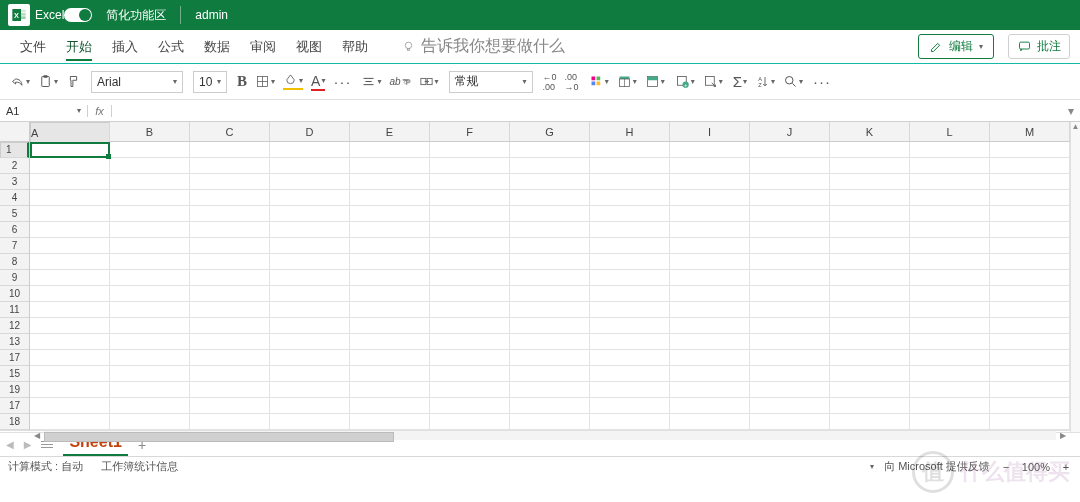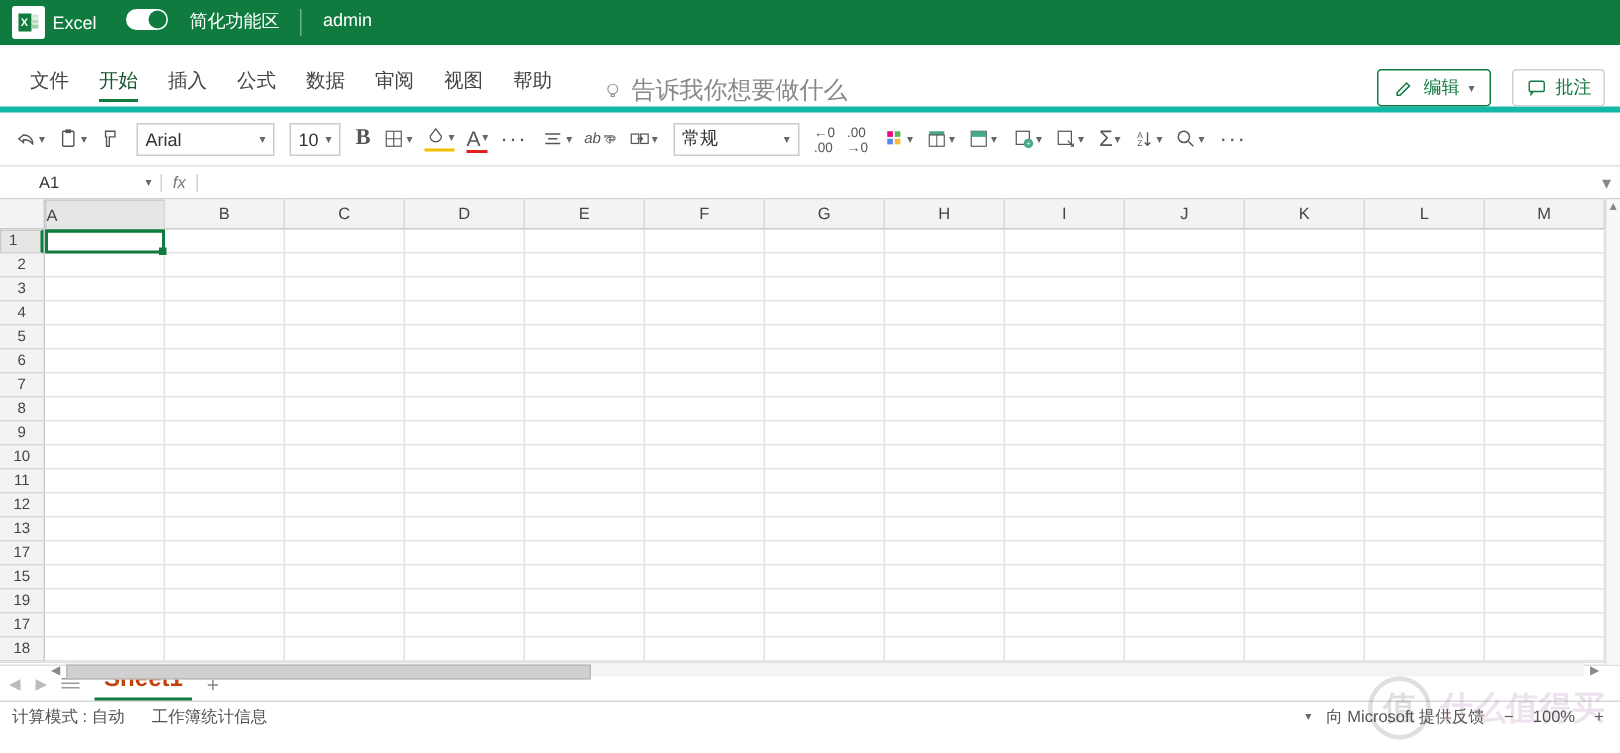--- a/index.html
+++ b/index.html
@@ -3,26 +3,26 @@
 <meta charset="utf-8">
 <style>
 * { box-sizing: border-box; margin: 0; padding: 0; font-family: "Segoe UI", "Microsoft YaHei", sans-serif; }
 body { width: 1080px; height: 502px; overflow: hidden; background: #fff; font-size: 12px; }
 
 .titlebar { display: flex; align-items: center; height: 30px; background: #0f7b3f; color: #fff; padding: 0 8px; }
 .app-icon { width: 22px; height: 22px; background: #fff; display: flex; align-items: center; justify-content: center; margin-right: 5px; border-radius: 2px; }
 .app-icon svg { width: 16px; height: 16px; }
 .app-name { font-size: 12px; }
 .title-center { flex: 1; text-align: center; font-size: 13px; }
-.title-right { display: flex; align-items: flex-start; gap: 14px; padding-left: 20px; }
+.title-right { display: flex; align-items: center; gap: 14px; }
 .toggle { width: 28px; height: 14px; background: #fff; border-radius: 7px; position: relative; }
 .toggle::after { content: ""; position: absolute; right: 1px; top: 1px; width: 12px; height: 12px; background: #0f7b3f; border-radius: 50%; }
 .divider-v { width: 1px; height: 18px; background: rgba(255,255,255,0.4); }
 
-.menubar { display: flex; align-items: flex-end; height: 45px; background: #fff; border-bottom: 4px solid #14b8a6; padding: 0 10px; }
+.menubar { display: flex; align-items: center; height: 34px; background: #fff; border-bottom: 1px solid #14b8a6; padding: 0 10px; }
 .menu-item { padding: 0 10px; height: 34px; display: flex; align-items: center; color: #444; font-size: 13px; cursor: pointer; }
 .menu-item.active { color: #14532d; font-weight: 400; position: relative; }
 .menu-item.active::after { content: ""; position: absolute; bottom: 3px; left: 10px; right: 10px; height: 2px; background: #0f7b3f; }
 .tell-me { display: flex; align-items: center; gap: 6px; color: #888; margin-left: 24px; font-size: 16px; }
 .bulb { width: 13px; height: 13px; }
 .menu-spacer { flex: 1; }
 .edit-btn { display: flex; align-items: center; gap: 5px; border: 1px solid #0f7b3f; border-radius: 3px; color: #0f7b3f; padding: 3px 10px; font-size: 12px; }
 .comments-btn { display: flex; align-items: center; gap: 5px; border: 1px solid #d0d0d0; border-radius: 3px; color: #0f7b3f; padding: 3px 8px; font-size: 12px; margin-left: 14px; }
 
 .toolbar { display: flex; align-items: center; height: 36px; padding: 0 10px; gap: 10px; border-bottom: 1px solid #e0e0e0; color: #555; }
@@ -33,21 +33,21 @@
 .sel .dd { margin-left: auto; }
 .font-sel { width: 92px; }
 .size-sel { width: 34px; }
 .fmt-sel { width: 84px; }
 svg.ico { width: 15px; height: 15px; }
 .bold { font-weight: 700; font-size: 15px; font-family: "Times New Roman", serif; }
 .underline-red { border-bottom: 2px solid #e02020; }
 .underline-yellow { border-bottom: 2px solid #f0c000; }
 .ellipsis { font-size: 15px; letter-spacing: 1px; color: #555; }
 
-.formula-bar { display: flex; align-items: center; height: 22px; border-bottom: 1px solid #d0d0d0; padding-left: 20px; }
+.formula-bar { display: flex; align-items: center; height: 22px; border-bottom: 1px solid #d0d0d0; }
 .name-box { width: 88px; border-right: 1px solid #d0d0d0; padding: 0 6px; font-size: 11px; color: #333; display: flex; align-items: center; }
 .name-box .dd { margin-left: auto; }
 .fx { width: 24px; text-align: center; font-style: italic; color: #777; font-size: 11px; border-right: 1px solid #d0d0d0; }
 .formula-input { flex: 1; padding: 0 6px; font-size: 12px; }
 .fb-expand { width: 18px; text-align: center; color: #888; }
 
 .grid-area { display: flex; height: 310px; }
 .corner { width: 30px; height: 20px; background: #f3f3f3; border-right: 1px solid #ccc; border-bottom: 1px solid #ccc; }
 .col-headers { display: flex; background: #f3f3f3; border-bottom: 1px solid #ccc; height: 20px; }
 .col-h { width: 80px; text-align: center; font-size: 11px; color: #444; border-right: 1px solid #d8d8d8; line-height: 20px; }

